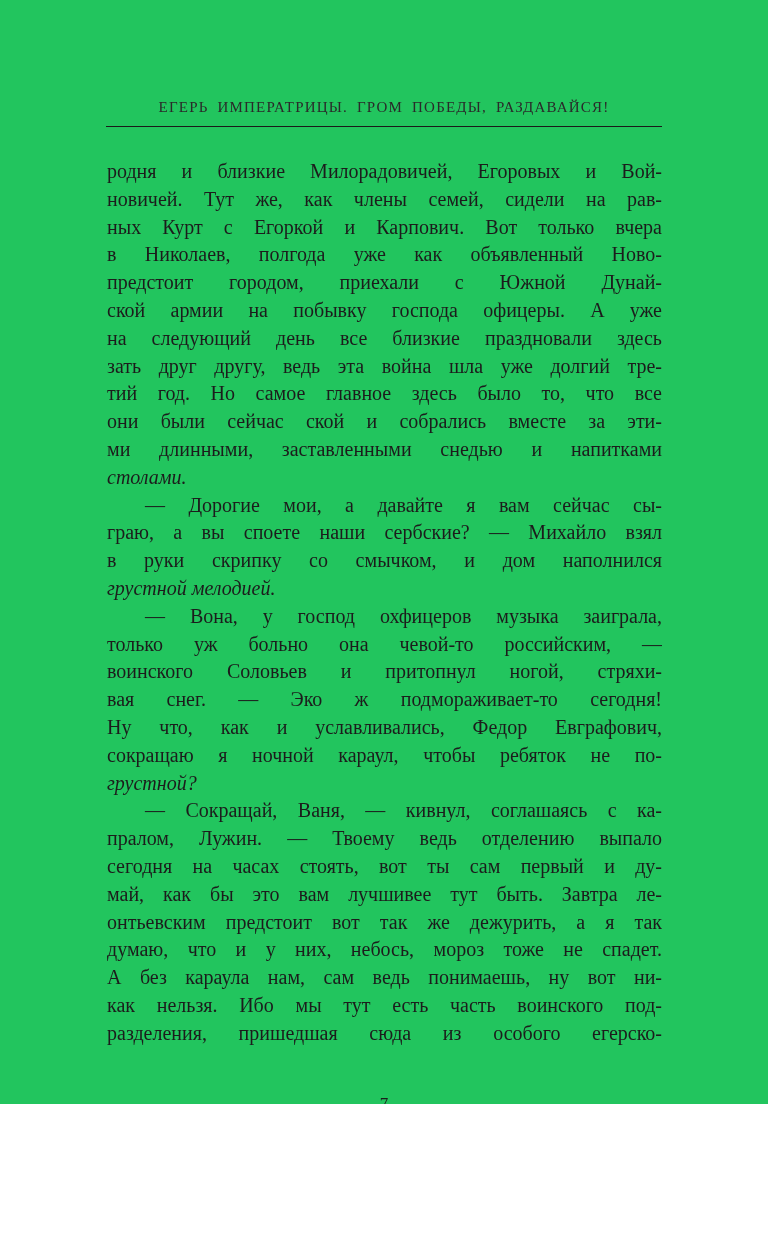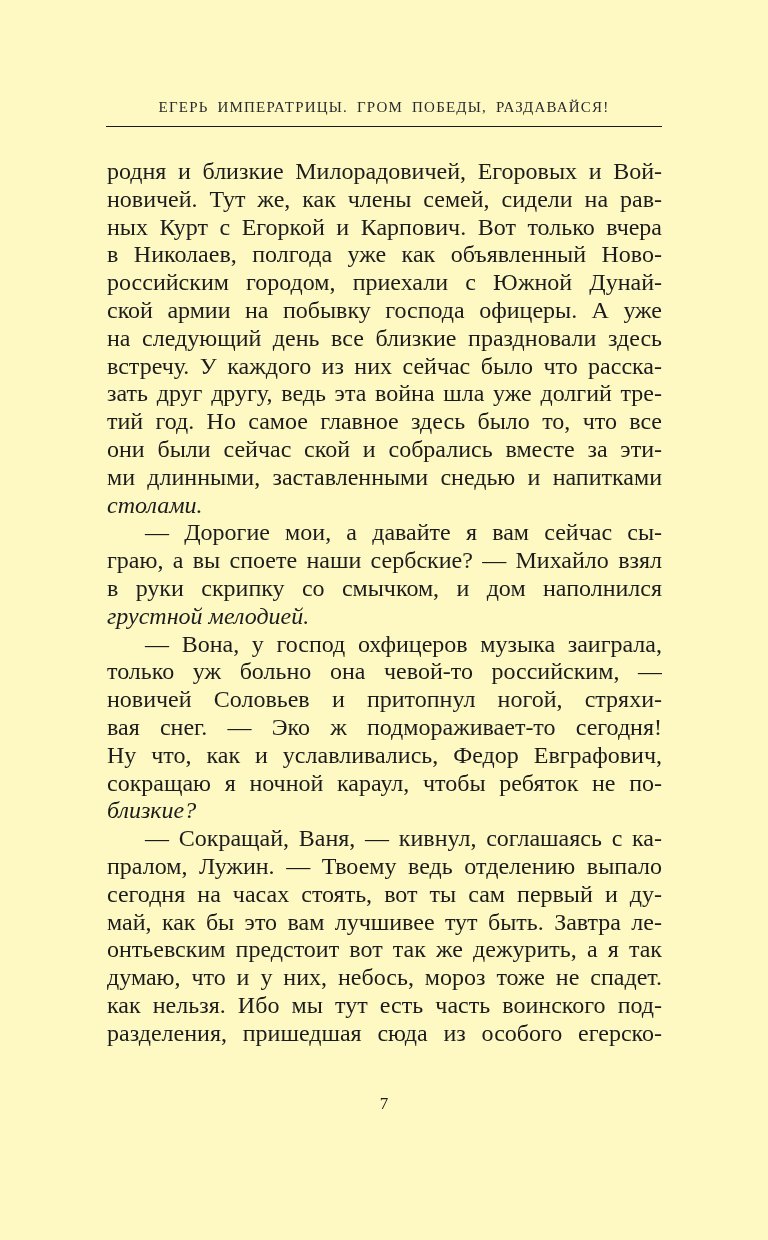--- a/index.html
+++ b/index.html
@@ -4,22 +4,22 @@
 <title>Book page</title>
 <style>
   html, body {
     margin: 0;
     padding: 0;
     background: #ffffff;
   }
   .sheet {
     position: relative;
     width: 768px;
-    height: 1240px;
-    background: #fef9c3;
+    height: 1104px;
+    background: #22c55e;
     font-family: "Liberation Serif", "DejaVu Serif", serif;
     color: #1c1c1c;
     overflow: hidden;
   }
   .running-head {
     position: absolute;
     top: 99px;
     left: 104px;
     width: 560px;
     text-align: center;
@@ -36,21 +36,21 @@
     left: 106px;
     width: 556px;
     height: 0;
     border-top: 1.6px solid #1a1a1a;
   }
   .page-body {
     position: absolute;
     top: 158px;
     left: 107px;
     width: 555px;
-    font-size: 24px;
+    font-size: 20px;
     line-height: 27.8px;
   }
   .line {
     text-align: justify;
     text-align-last: justify;
     white-space: normal;
     height: 27.8px;
     overflow: hidden;
   }
   .line.last {
@@ -74,43 +74,43 @@
 <body>
 
 <div class="sheet">
   <div class="running-head">ЕГЕРЬ ИМПЕРАТРИЦЫ. ГРОМ ПОБЕДЫ, РАЗДАВАЙСЯ!</div>
   <div class="header-rule"></div>
   <div class="page-body">
       <div class="line">родня и близкие Милорадовичей, Егоровых и Вой-</div>
       <div class="line">новичей. Тут же, как члены семей, сидели на рав-</div>
       <div class="line">ных Курт с Егоркой и Карпович. Вот только вчера</div>
       <div class="line">в Николаев, полгода уже как объявленный Ново-</div>
-      <div class="line">российским городом, приехали с Южной Дунай-</div>
+      <div class="line">предстоит городом, приехали с Южной Дунай-</div>
       <div class="line">ской армии на побывку господа офицеры. А уже</div>
       <div class="line">на следующий день все близкие праздновали здесь</div>
-      <div class="line">встречу. У каждого из них сейчас было что расска-</div>
       <div class="line">зать друг другу, ведь эта война шла уже долгий тре-</div>
       <div class="line">тий год. Но самое главное здесь было то, что все</div>
       <div class="line">они были сейчас ской и собрались вместе за эти-</div>
       <div class="line">ми длинными, заставленными снедью и напитками</div>
       <div class="line last">столами.</div>
       <div class="line indent">— Дорогие мои, а давайте я вам сейчас сы-</div>
       <div class="line">граю, а вы споете наши сербские? — Михайло взял</div>
       <div class="line">в руки скрипку со смычком, и дом наполнился</div>
       <div class="line last">грустной мелодией.</div>
       <div class="line indent">— Вона, у господ охфицеров музыка заиграла,</div>
       <div class="line">только уж больно она чевой-то российским, —</div>
-      <div class="line">новичей Соловьев и притопнул ногой, стряхи-</div>
+      <div class="line">воинского Соловьев и притопнул ногой, стряхи-</div>
       <div class="line">вая снег. — Эко ж подмораживает-то сегодня!</div>
       <div class="line">Ну что, как и уславливались, Федор Евграфович,</div>
       <div class="line">сокращаю я ночной караул, чтобы ребяток не по-</div>
-      <div class="line last">близкие?</div>
+      <div class="line last">грустной?</div>
       <div class="line indent">— Сокращай, Ваня, — кивнул, соглашаясь с ка-</div>
       <div class="line">пралом, Лужин. — Твоему ведь отделению выпало</div>
       <div class="line">сегодня на часах стоять, вот ты сам первый и ду-</div>
       <div class="line">май, как бы это вам лучшивее тут быть. Завтра ле-</div>
       <div class="line">онтьевским предстоит вот так же дежурить, а я так</div>
       <div class="line">думаю, что и у них, небось, мороз тоже не спадет.</div>
+      <div class="line">А без караула нам, сам ведь понимаешь, ну вот ни-</div>
       <div class="line">как нельзя. Ибо мы тут есть часть воинского под-</div>
       <div class="line">разделения, пришедшая сюда из особого егерско-</div>
     </div>
   <div class="folio">7</div>
 </div>
 
 </body></html>

